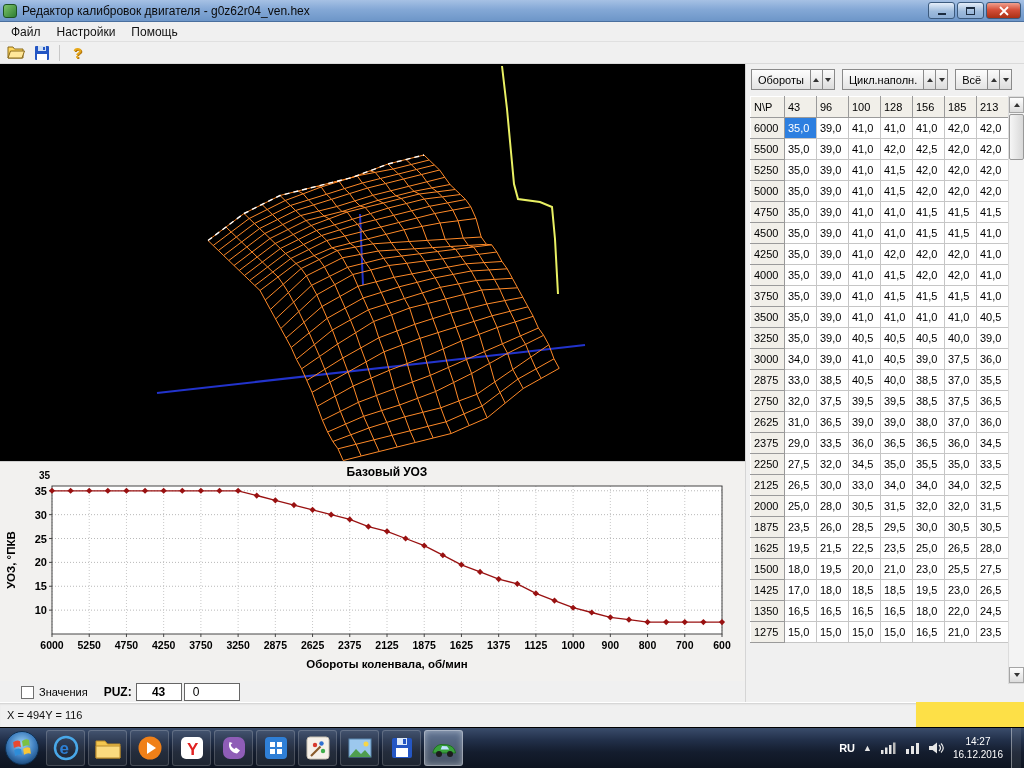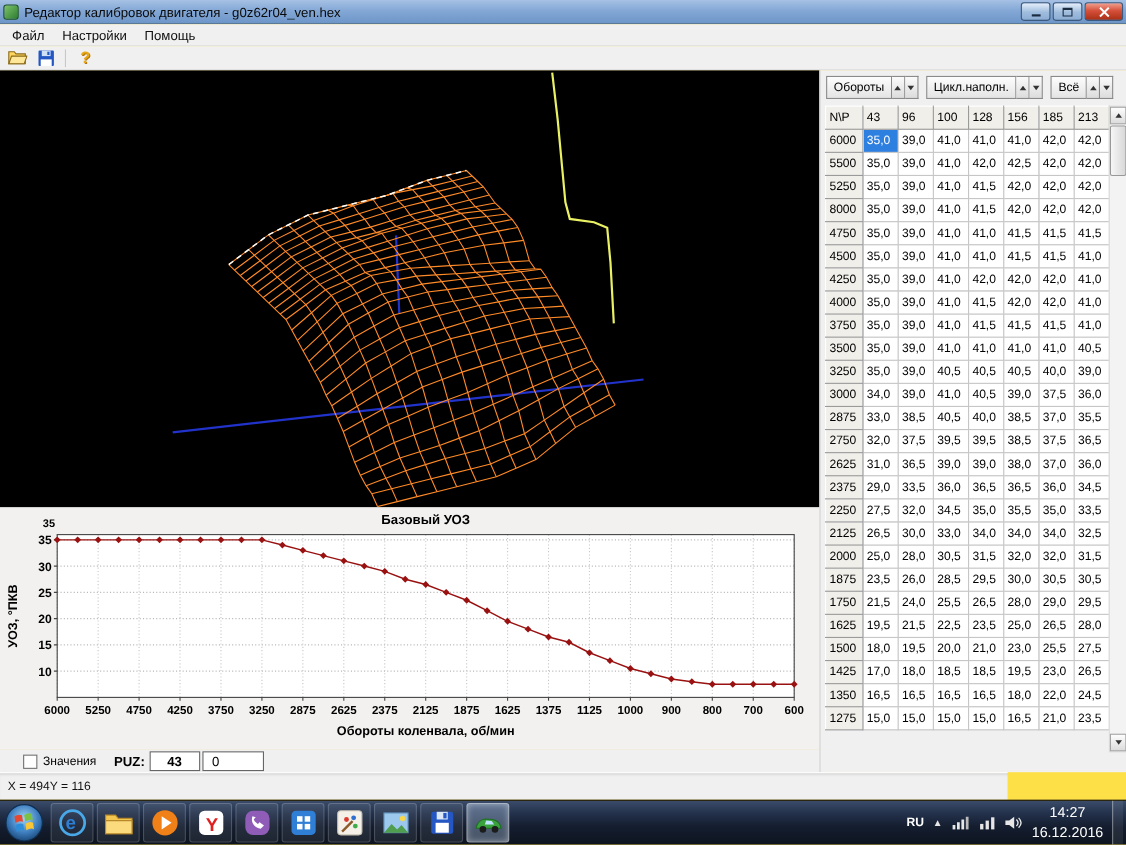--- a/index.html
+++ b/index.html
@@ -79,21 +79,21 @@
     border-top:1px solid #000;display:flex;align-items:center;}
   .start-orb{width:38px;height:38px;margin-left:3px;flex:0 0 auto;display:flex;align-items:center;justify-content:center;}
   .task-icons{display:flex;gap:3px;margin-left:5px;align-items:center;}
   .task-btn{width:39px;height:36px;display:flex;align-items:center;justify-content:center;
     border-radius:3px;border:1px solid rgba(255,255,255,0.18);background:rgba(255,255,255,0.07);}
   .task-btn.active{background:rgba(200,225,255,0.32);border-color:rgba(255,255,255,0.45);
     box-shadow:inset 0 0 6px rgba(255,255,255,0.4);}
   .tray{margin-left:auto;display:flex;align-items:center;gap:8px;padding-right:3px;}
   .lang{color:#fff;font-size:11px;font-weight:bold;padding-left:10px;}
   .tray-arrow{color:#e6e6e6;font-size:9px;}
-  .clock{color:#fff;font-size:13px;line-height:1.35;text-align:center;}
+  .clock{color:#fff;font-size:10px;line-height:1.35;text-align:center;}
   .show-desktop{width:10px;height:41px;border-left:1px solid rgba(255,255,255,0.4);background:rgba(255,255,255,0.08);}
 </style>
 </head>
 <body>
 
 <div class="screen">
 
   <div class="titlebar">
     <span class="app-icon"></span>
     <span class="title">Редактор калибровок двигателя - g0z62r04_ven.hex</span>
@@ -402,21 +402,21 @@
             <th>5250</th>
             <td>35,0</td>
             <td>39,0</td>
             <td>41,0</td>
             <td>41,5</td>
             <td>42,0</td>
             <td>42,0</td>
             <td>42,0</td>
           </tr>
           <tr>
-            <th>8000</th>
+            <th>5000</th>
             <td>35,0</td>
             <td>39,0</td>
             <td>41,0</td>
             <td>41,5</td>
             <td>42,0</td>
             <td>42,0</td>
             <td>42,0</td>
           </tr>
           <tr>
             <th>4750</th>
@@ -570,30 +570,20 @@
           </tr>
           <tr>
             <th>1875</th>
             <td>23,5</td>
             <td>26,0</td>
             <td>28,5</td>
             <td>29,5</td>
             <td>30,0</td>
             <td>30,5</td>
             <td>30,5</td>
-          </tr>
-          <tr>
-            <th>1750</th>
-            <td>21,5</td>
-            <td>24,0</td>
-            <td>25,5</td>
-            <td>26,5</td>
-            <td>28,0</td>
-            <td>29,0</td>
-            <td>29,5</td>
           </tr>
           <tr>
             <th>1625</th>
             <td>19,5</td>
             <td>21,5</td>
             <td>22,5</td>
             <td>23,5</td>
             <td>25,0</td>
             <td>26,5</td>
             <td>28,0</td>

